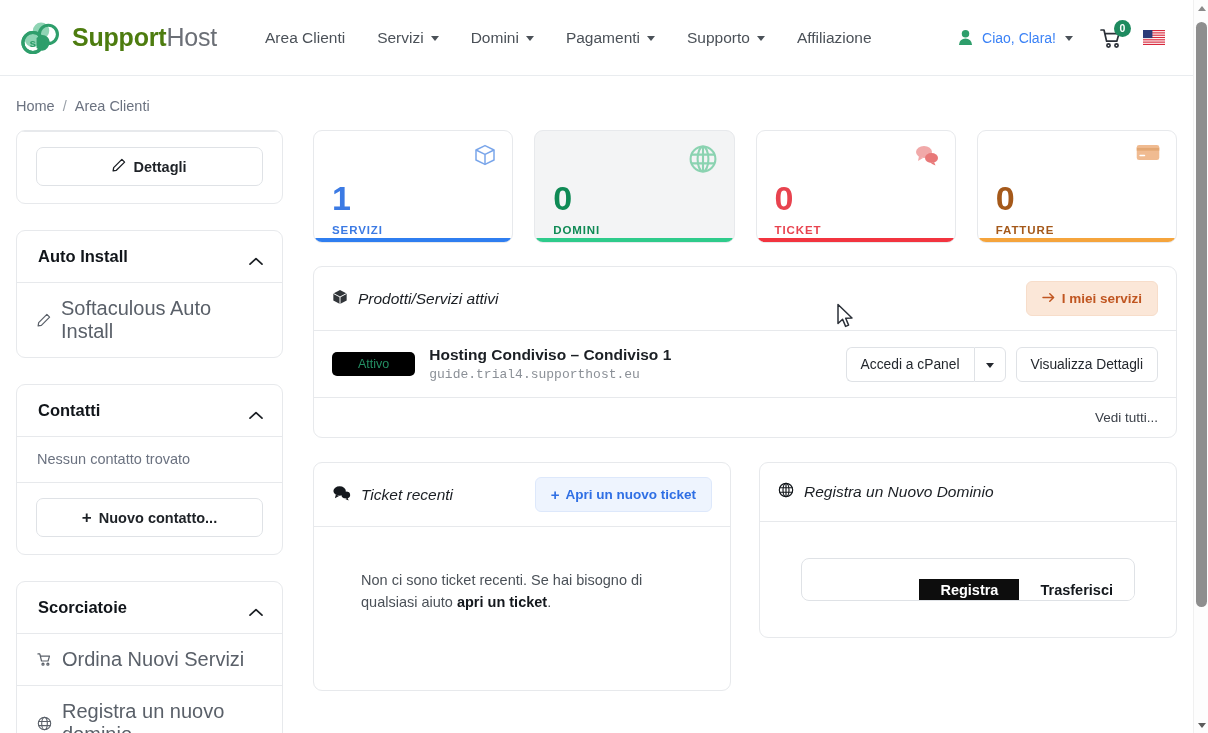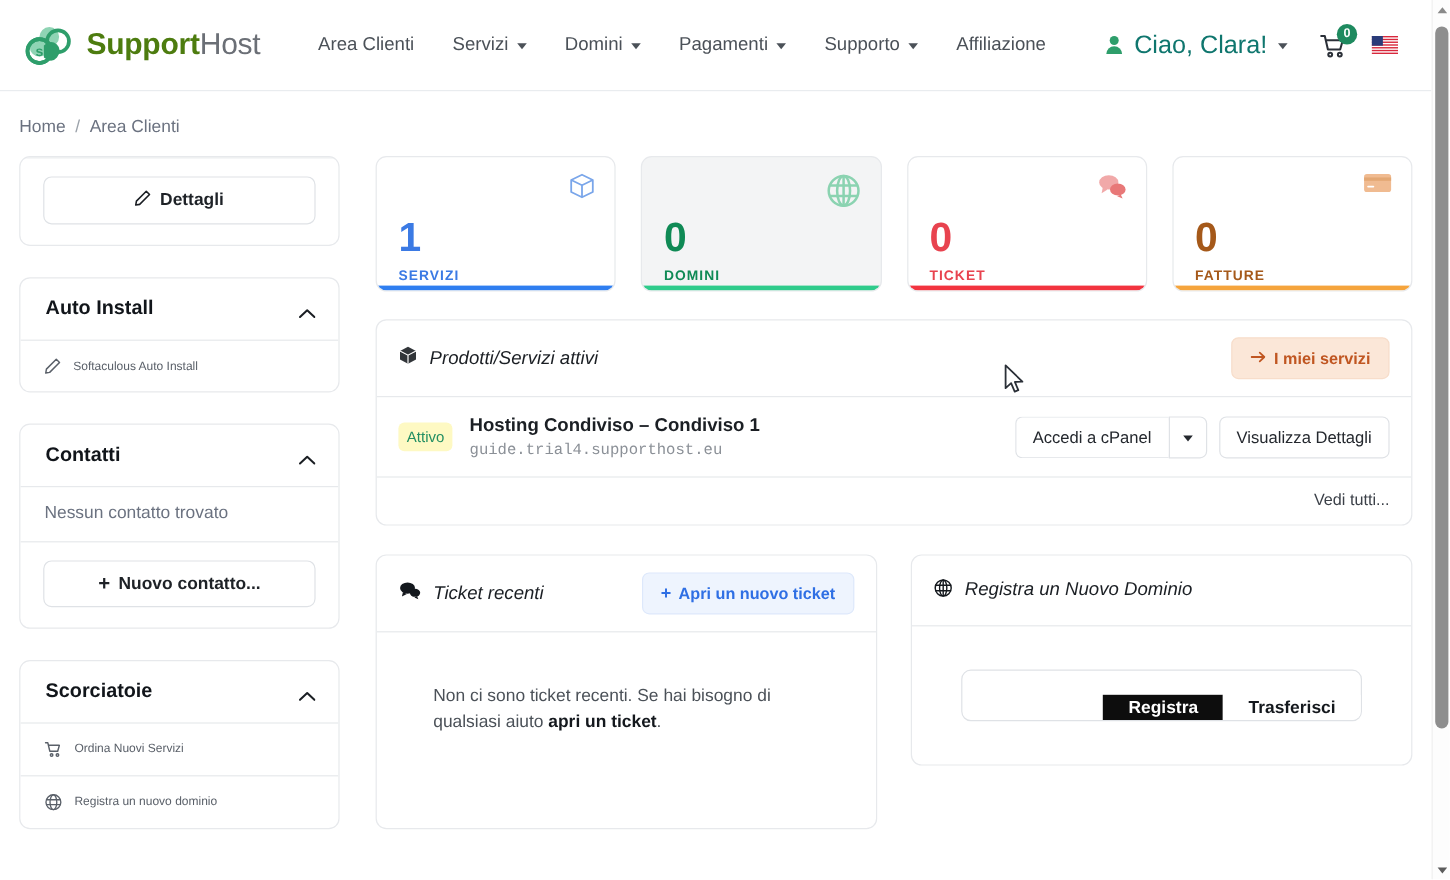--- a/index.html
+++ b/index.html
@@ -51,21 +51,21 @@
     display: inline-block;
     margin-top: 2px;
   }
 
   .nav-right { margin-left: auto; display: flex; align-items: center; gap: 0; }
   .user-menu {
     display: flex; align-items: center; gap: 9px;
     padding: 8px 14px; cursor: pointer;
   }
   .user-icon { width: 15px; height: 17px; display: block; }
-  .user-name { color: #0f766e; font-size: 21px; font-weight: 400; white-space: nowrap; }
+  .user-name { color: #3b82f6; font-size: 14px; font-weight: 400; white-space: nowrap; }
   .cart-wrap { position: relative; padding: 8px 12px; cursor: pointer; }
   .cart-icon { width: 24px; height: 24px; display: block; }
   .cart-badge {
     position: absolute; top: 2px; right: 4px;
     min-width: 17px; height: 17px; border-radius: 50%;
     background: #1e8a5f; color: #fff;
     font-size: 10.5px; font-weight: 700;
     display: flex; align-items: center; justify-content: center;
     padding: 0 4px;
   }
@@ -115,21 +115,21 @@
     font-size: 14.5px; color: #1e2227;
     font-family: inherit;
     cursor: pointer;
   }
   .btn-outline .plus { font-size: 17px; font-weight: 700; line-height: 1; }
   .btn-outline .lbl { font-weight: 700; }
 
   .row-link {
     display: flex; align-items: center; gap: 10px;
     padding: 14px 20px;
-    font-size: 10px; color: #5a6069;
+    font-size: 20px; color: #5a6069;
     text-decoration: none;
     cursor: pointer;
   }
   .row-link + .row-link { border-top: 1px solid #e7e9ec; }
   .row-link svg { display: block; flex: 0 0 auto; }
   .muted-text { font-size: 14.5px; color: #6b7280; }
 
   
   #main { flex: 1 1 auto; min-width: 0; }
 
@@ -203,24 +203,24 @@
     font-family: inherit;
     padding: 9px 15px;
     display: flex; align-items: center; gap: 6px;
     cursor: pointer;
     white-space: nowrap;
   }
 
   
   .svc-row { display: flex; align-items: center; padding: 15px 18px 15px 18px; gap: 14px; }
   .badge-active {
-    background: #fef9c3; color: #238f63;
+    background: #000000; color: #238f63;
     border-radius: 5px;
     font-size: 12.5px;
-    padding: 5px 7px;
+    padding: 5px 26px;
     white-space: nowrap;
   }
   .svc-name { font-size: 15.5px; font-weight: 700; color: #1b1f24; }
   .svc-domain {
     font-family: "Liberation Mono", monospace;
     font-size: 13px; color: #8b9097; margin-top: 3px;
   }
   .svc-actions { margin-left: auto; display: flex; align-items: center; gap: 10px; }
   .split { display: flex; }
   .split .btn-main {

